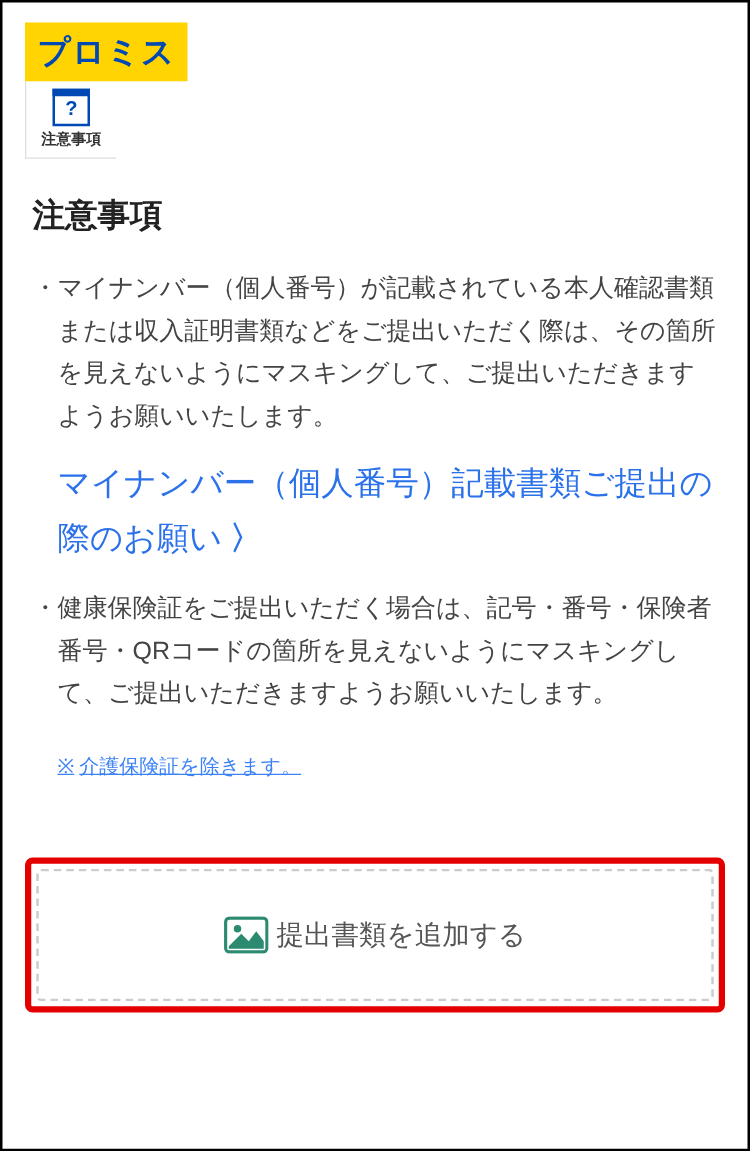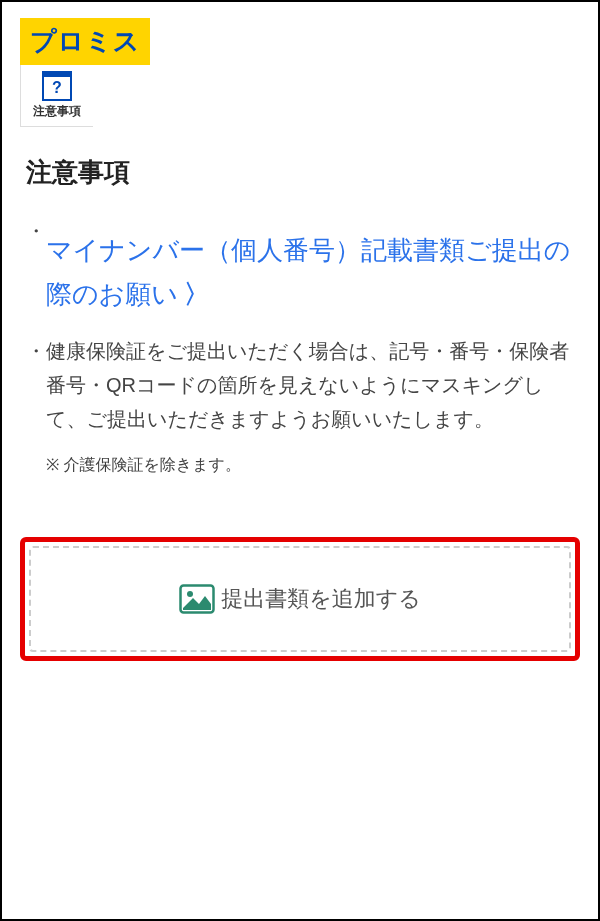--- a/index.html
+++ b/index.html
@@ -102,23 +102,24 @@
       display: block;
       cursor: pointer;
     }
     .chevron {
       color: #2b72ea;
       font-weight: bold;
       margin-left: 6px;
     }
     .footnote {
       font-size: 16px;
-      color: #404040;
+      color: #3b82f6;
       line-height: 1.7;
-      margin-top: 15px;
+      margin-top: 28px;
+      text-decoration: underline;
     }
     .footnote-prefix {
       margin-right: 4px;
     }
     .add-doc-wrap {
       margin: 20px 18px 0 18px;
       border: 5px solid #e50000;
       border-radius: 6px;
       padding: 4px;
     }
@@ -155,20 +156,21 @@
     <div class="support-label">注意事項</div>
   </div>
 </div>
 
 <div class="content">
   <h2 class="section-title">注意事項</h2>
 
   <div class="note-item">
     <div class="bullet">・</div>
     <div class="note-body">
+      <span>マイナンバー（個人番号）が記載されている本人確認書類または収入証明書類などをご提出いただく際は、その箇所を見えないようにマスキングして、ご提出いただきますようお願いいたします。</span>
       <a class="link">
         <span>マイナンバー（個人番号）記載書類ご提出の際のお願い</span><span class="chevron">〉</span>
       </a>
     </div>
   </div>
 
   <div class="note-item">
     <div class="bullet">・</div>
     <div class="note-body">
       <span>健康保険証をご提出いただく場合は、記号・番号・保険者番号・QRコードの箇所を見えないようにマスキングして、ご提出いただきますようお願いいたします。</span>

